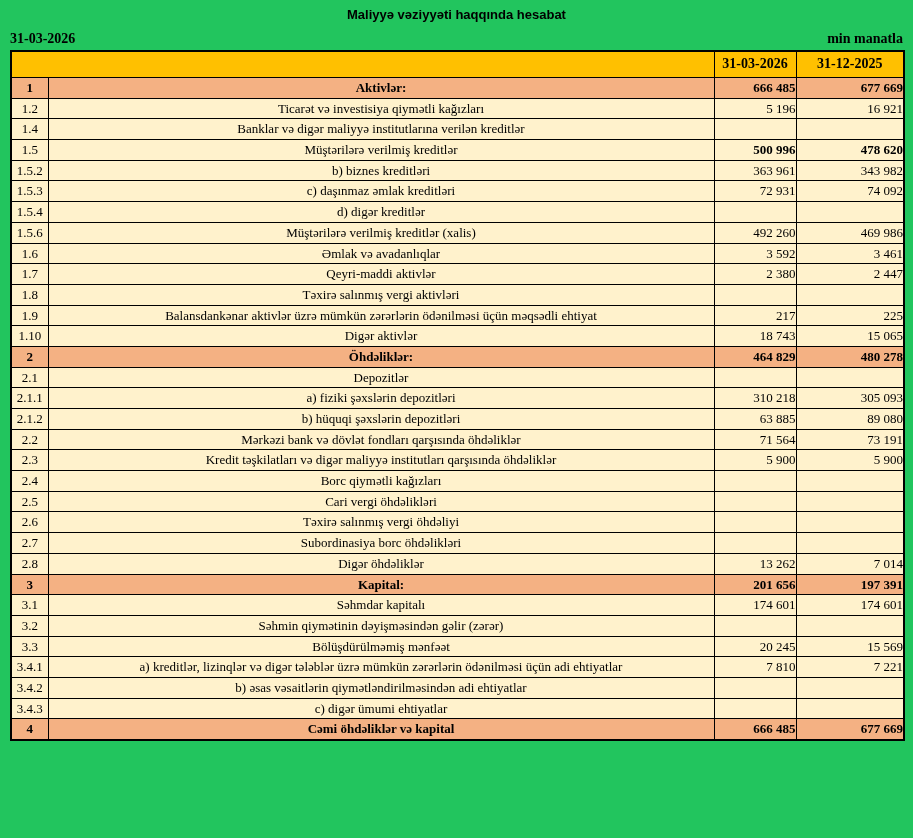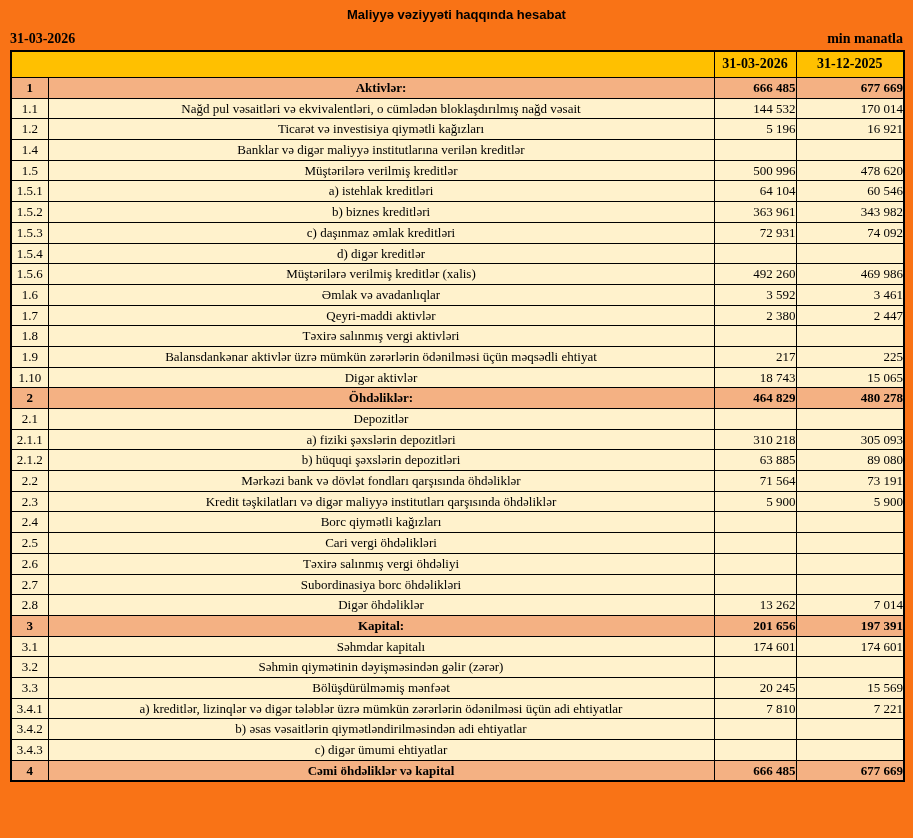--- a/index.html
+++ b/index.html
@@ -1,19 +1,19 @@
 <!DOCTYPE html>
 <html style="--header-bg: #FFC000; --section-bg: #F4B183; --row-bg: #FFF2CC;"><head>
 <meta charset="utf-8">
 <style>
   html,body { margin:0; padding:0; background:#ffffff; }
   .page {
     position:relative;
     width:913px; height:838px;
-    background:#f97316;
+    background:#22c55e;
     font-family:"Liberation Serif","DejaVu Serif",serif;
     color:#000000;
     overflow:hidden;
     box-sizing:border-box;
   }
   .title {
     text-align:center;
     font-family:"Liberation Sans","DejaVu Sans",sans-serif;
     font-weight:bold;
     font-size:13px;
@@ -47,21 +47,21 @@
     height:25px;
     font-weight:bold;
     font-size:14px;
     text-align:center;
   }
   table.fin tbody tr { background:var(--row-bg,#FFF2CC); }
   table.fin tbody tr.section {
     background:var(--section-bg,#F4B183);
     font-weight:bold;
   }
-  table.fin tbody tr.bold-values .c-val { font-weight:normal; }
+  table.fin tbody tr.bold-values .c-val { font-weight:bold; }
   table.fin tbody td { height:19.7px; }
   .c-num  { text-align:center; font-size:12.5px; }
   .c-label{ text-align:center; padding-left:4px; }
   .c-val  { text-align:right; padding-right:8px; }
 </style>
 </head>
 <body>
 
 <div class="page">
   <div class="title">Maliyyə vəziyyəti haqqında hesabat</div>
@@ -84,50 +84,38 @@
       </tr>
     </thead>
     <tbody id="tbody">
         <tr class="section">
           <td class="c-num">1</td>
           <td class="c-label">Aktivlər:</td>
           <td class="c-val">666 485</td>
           <td class="c-val">677 669</td>
         </tr>
         <tr>
-          <td class="c-num">1.1</td>
-          <td class="c-label">Nağd pul vəsaitləri və  ekvivalentləri, o cümlədən bloklaşdırılmış nağd vəsait</td>
-          <td class="c-val">144 532</td>
-          <td class="c-val">170 014</td>
-        </tr>
-        <tr>
           <td class="c-num">1.2</td>
           <td class="c-label">Ticarət və investisiya qiymətli kağızları</td>
           <td class="c-val">5 196</td>
           <td class="c-val">16 921</td>
         </tr>
         <tr>
           <td class="c-num">1.4</td>
           <td class="c-label">Banklar və digər maliyyə institutlarına verilən kreditlər</td>
           <td class="c-val"></td>
           <td class="c-val"></td>
         </tr>
         <tr class="bold-values">
           <td class="c-num">1.5</td>
           <td class="c-label">Müştərilərə verilmiş kreditlər</td>
           <td class="c-val">500 996</td>
           <td class="c-val">478 620</td>
         </tr>
         <tr>
-          <td class="c-num">1.5.1</td>
-          <td class="c-label">a) istehlak kreditləri</td>
-          <td class="c-val">64 104</td>
-          <td class="c-val">60 546</td>
-        </tr>
-        <tr>
           <td class="c-num">1.5.2</td>
           <td class="c-label">b) biznes kreditləri</td>
           <td class="c-val">363 961</td>
           <td class="c-val">343 982</td>
         </tr>
         <tr>
           <td class="c-num">1.5.3</td>
           <td class="c-label">c) daşınmaz əmlak kreditləri</td>
           <td class="c-val">72 931</td>
           <td class="c-val">74 092</td>

